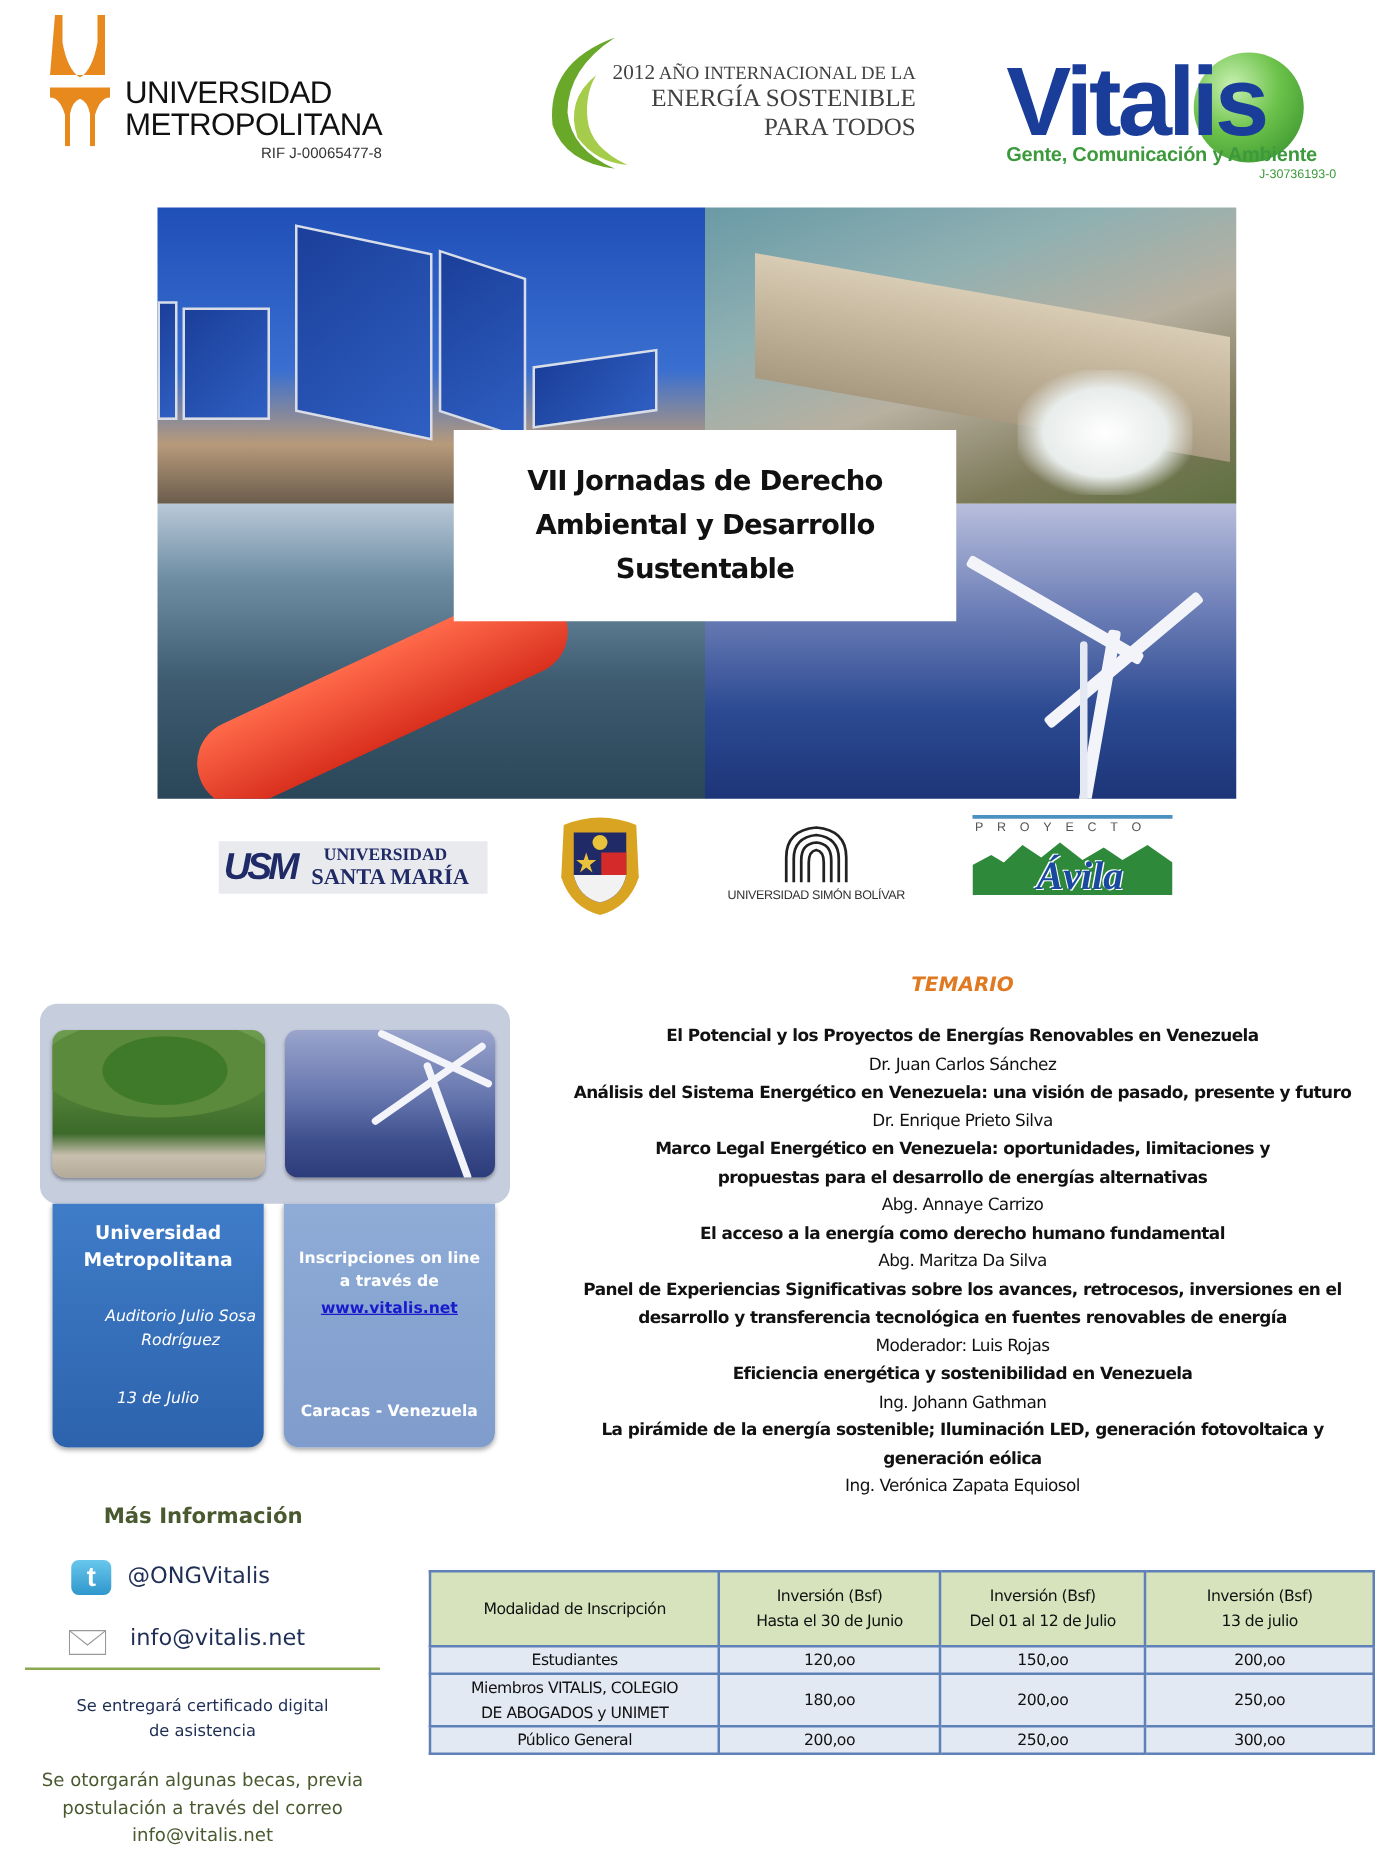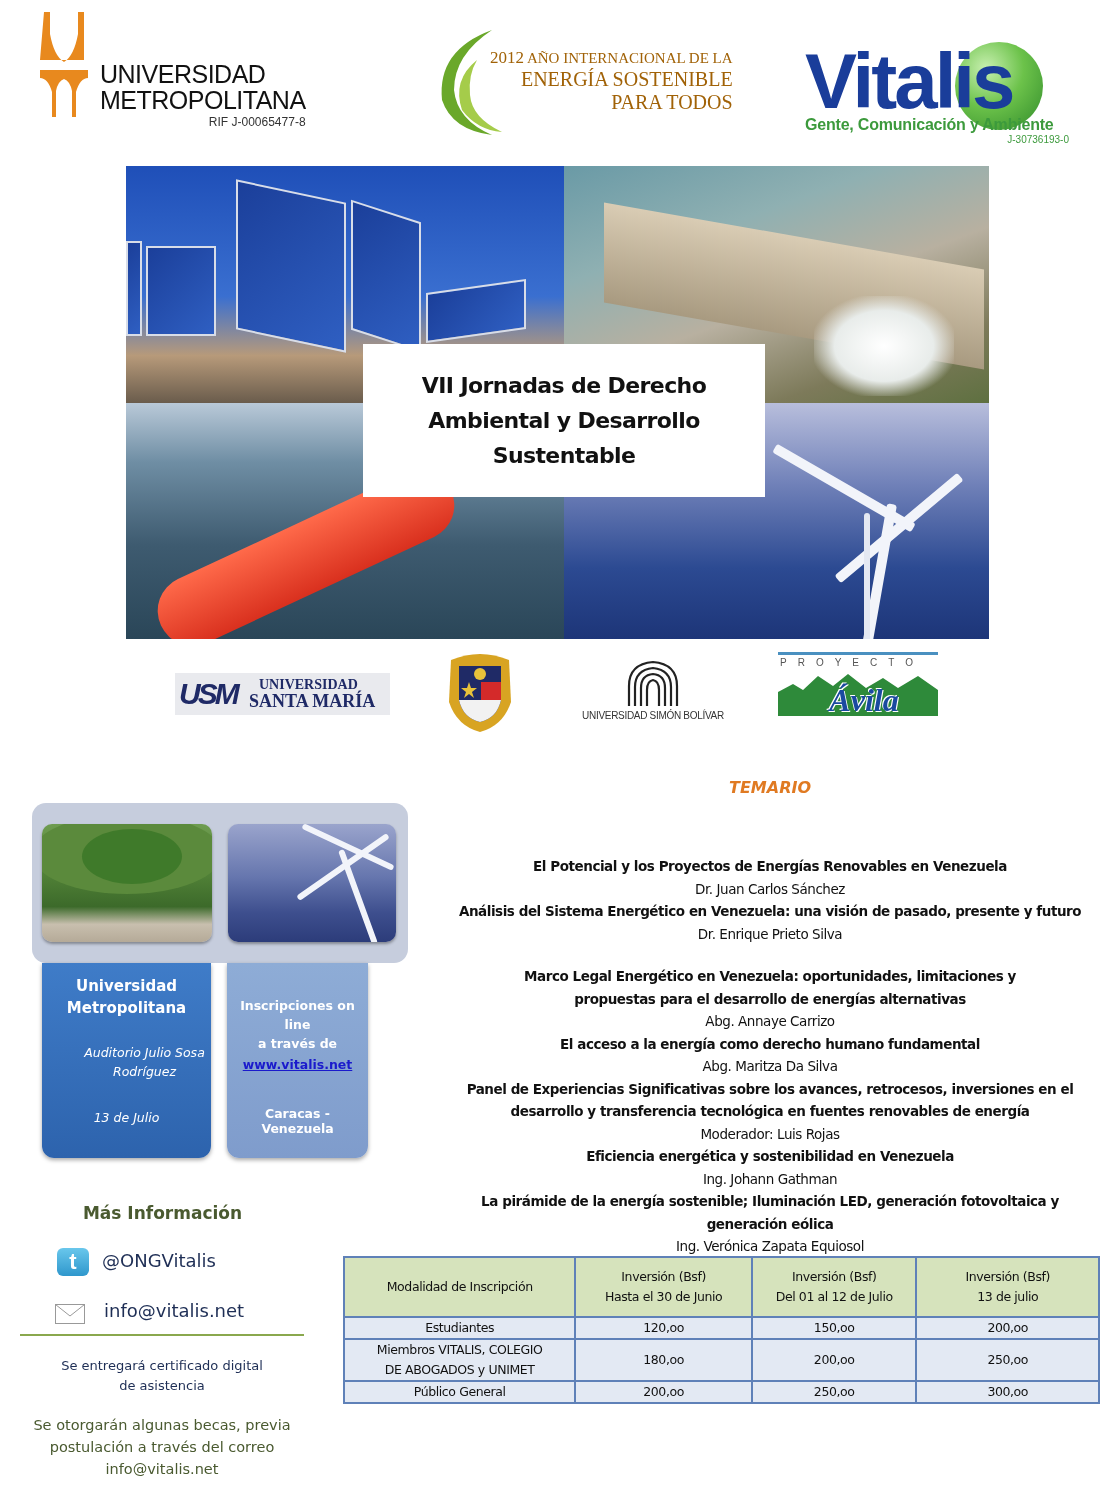--- a/index.html
+++ b/index.html
@@ -7,21 +7,21 @@
   .abs { position: absolute; }
 
   
   .unimet-mark { left: 40px; top: 12px; width: 48px; height: 105px; }
   .unimet-text { left: 100px; top: 62px; line-height: 1; }
   .unimet-text .l1, .unimet-text .l2 { font-size: 25px; letter-spacing: -0.5px; color: #111; display: block; }
   .unimet-text .l2 { margin-top: 1px; }
   .unimet-text .rif { display: block; text-align: right; font-size: 12px; color: #333; margin-top: 3px; }
 
   .iyse-swoosh { left: 432px; top: 30px; width: 90px; height: 105px; }
-  .iyse-text { left: 490px; top: 48px; text-align: right; font-family: "Liberation Serif", serif; color: #a16207; line-height: 1.15; }
+  .iyse-text { left: 490px; top: 48px; text-align: right; font-family: "Liberation Serif", serif; color: #404040; line-height: 1.15; }
   .iyse-text .t1 { font-size: 15px; }
   .iyse-text .t1 b { font-size: 17px; font-weight: normal; }
   .iyse-text .t2 { font-size: 20px; }
   .iyse-text .t3 { font-size: 20px; }
 
   .vitalis { left: 805px; top: 10px; width: 270px; margin-top: 32px; }
   .vitalis .word { font-size: 78px; font-weight: bold; color: #1a3d9a; letter-spacing: -3px; line-height: 1; font-family: "Liberation Sans", sans-serif; position: relative; z-index: 2; }
   .vitalis .ball { position: absolute; left: 150px; top: 0px; width: 88px; height: 88px; border-radius: 50%; background: radial-gradient(circle at 35% 30%, #c8f0b0 0%, #6cc24a 45%, #2f8a2a 100%); z-index: 1; }
   .vitalis .tag { font-size: 16px; font-weight: bold; color: #3c9a3c; margin-top: -4px; position: relative; z-index: 2; letter-spacing: -0.2px; }
   .vitalis .rif { font-size: 10px; color: #3c9a3c; text-align: right; padding-right: 6px; }
@@ -58,41 +58,41 @@
   .avila .word { position: absolute; left: 0; right: 0; top: 12px; text-align: center; font-family: "Liberation Serif", serif; font-style: italic; font-weight: bold; font-size: 32px; color: #1a4aa0; text-shadow: 1px 1px 0 #fff, -1px -1px 0 #fff; margin-left: 12px; }
 
   
   .card-top { left: 32px; top: 803px; width: 376px; height: 160px; background: #c6cddd; border-radius: 14px; }
   .photo { position: absolute; top: 21px; height: 118px; border-radius: 10px; overflow: hidden; box-shadow: 0 2px 3px rgba(0,0,0,0.35); }
   .photo-tree { left: 10px; width: 170px; background: linear-gradient(180deg, #6e9c50 0%, #4f7f36 45%, #3c6a2a 70%, #c8bfae 85%, #b5aa98 100%); }
   .photo-wind { left: 196px; width: 168px; background: linear-gradient(180deg, #9aa4cc 0%, #6676ae 45%, #3e4f8e 75%, #2c3c7a 100%); }
   .canopy { position: absolute; border-radius: 50%; background: #3f7a2a; }
   .col-box { position: absolute; top: 963px; height: 195px; border-radius: 0 0 12px 12px; color: #fff; text-align: center; box-shadow: 0 2px 4px rgba(0,0,0,0.35); }
   .col-left { left: 42px; width: 169px; background: linear-gradient(180deg, #3f7cc8 0%, #2d63ad 100%); }
-  .col-right { left: 227px; width: 141px; background: linear-gradient(180deg, #8eacd6 0%, #7f9ccc 100%); }
+  .col-right { left: 227px; width: 169px; background: linear-gradient(180deg, #8eacd6 0%, #7f9ccc 100%); }
   .col-left .h { font-family: "DejaVu Sans", sans-serif; font-weight: bold; font-size: 15px; line-height: 22px; margin-top: 12px; }
   .col-left .sub { font-family: "DejaVu Sans", sans-serif; font-style: italic; font-size: 12.5px; line-height: 19px; margin-top: 24px; padding-left: 36px; }
   .col-left .date { font-family: "DejaVu Sans", sans-serif; font-style: italic; font-size: 12.5px; margin-top: 29px; }
   .col-right .h { font-family: "DejaVu Sans", sans-serif; font-weight: bold; font-size: 12.5px; line-height: 19px; margin-top: 33px; }
   .col-right .link { display: inline-block; font-family: "DejaVu Sans", sans-serif; font-weight: bold; font-size: 12.5px; color: #1a1acc; text-decoration: underline; margin-top: 4px; }
   .col-right .loc { font-family: "DejaVu Sans", sans-serif; font-weight: bold; font-size: 12.5px; position: absolute; bottom: 22px; left: 0; right: 0; margin-top: 32px; }
 
   
   .mas-title { left: 0; top: 1203px; width: 325px; text-align: center; font-family: "DejaVu Sans", sans-serif; font-weight: bold; font-size: 17px; color: #4a5a30; }
   .tw-icon { left: 57px; top: 1248px; width: 32px; height: 28px; border-radius: 6px; background: linear-gradient(180deg, #69c7ec, #2f97cc); color: #fff; font-weight: bold; font-size: 22px; line-height: 28px; text-align: center; }
   .tw-handle { left: 102px; top: 1250px; font-family: "DejaVu Sans", sans-serif; font-size: 18px; color: #1e2e55; }
   .mail-icon { left: 55px; top: 1304px; width: 30px; height: 20px; }
   .mail-text { left: 104px; top: 1300px; font-family: "DejaVu Sans", sans-serif; font-size: 18px; color: #1e2e55; }
   .green-rule { left: 20px; top: 1334px; width: 284px; height: 2px; background: #8aa84e; }
   .cert { left: 20px; top: 1356px; width: 284px; text-align: center; font-family: "DejaVu Sans", sans-serif; font-size: 13px; line-height: 20px; color: #1e2e55; }
   .becas { left: 10px; top: 1414px; width: 304px; text-align: center; font-family: "DejaVu Sans", sans-serif; font-size: 14.5px; line-height: 22px; color: #4a5a30; }
 
   
   .temario-title { left: 440px; top: 778px; width: 660px; text-align: center; font-family: "DejaVu Sans", sans-serif; font-weight: bold; font-style: italic; font-size: 16px; color: #e07a22; }
-  .temario { left: 440px; top: 855px; width: 660px; text-align: center; font-family: "DejaVu Sans", sans-serif; font-size: 13.5px; line-height: 22.5px; color: #111; letter-spacing: -0.45px; }
+  .temario { left: 440px; top: 818px; width: 660px; text-align: center; font-family: "DejaVu Sans", sans-serif; font-size: 13.5px; line-height: 22.5px; color: #111; letter-spacing: -0.45px; }
   .temario .topic { font-weight: bold; display: block; }
   .temario .speaker { display: block; }
 
   
   .inv { left: 343px; top: 1256px; width: 757px; border-collapse: collapse; font-family: "DejaVu Sans", sans-serif; color: #111; letter-spacing: -0.4px; }
   .inv td { border: 2px solid #5f81b8; text-align: center; }
   .inv .hdr { background: #e8ecf4; font-size: 13.5px; line-height: 22px; padding: 1px 0 0 0; }
   .inv .colh td { background: #d6e3bc; font-size: 12.5px; line-height: 20px; height: 60px; }
   .inv .row td { background: #e3e9f3; font-size: 12.5px; line-height: 20px; }
 </style>
@@ -242,21 +242,21 @@
   <span>postulación a través del correo</span><br>
   <span>info@vitalis.net</span>
 </div>
 
 <div class="abs temario-title">TEMARIO</div>
 <div class="abs temario">
   <span class="topic">El Potencial  y los Proyectos de Energías Renovables en Venezuela</span>
   <span class="speaker">Dr. Juan Carlos Sánchez</span>
   <span class="topic" style="padding:0 6px;">Análisis del Sistema Energético  en Venezuela: una visión de pasado,  presente y futuro</span>
   <span class="speaker">Dr. Enrique Prieto Silva</span>
-  <span class="topic" style="padding:0 50px;margin-top:20px;">Marco Legal Energético en Venezuela: oportunidades, limitaciones y propuestas para el desarrollo de energías alternativas</span>
+  <span class="topic" style="padding:0 50px;">Marco Legal Energético en Venezuela: oportunidades, limitaciones y propuestas para el desarrollo de energías alternativas</span>
   <span class="speaker">Abg. Annaye Carrizo</span>
   <span class="topic">El acceso a la energía como derecho humano  fundamental</span>
   <span class="speaker">Abg. Maritza Da Silva</span>
   <span class="topic" style="padding:0 8px;">Panel de Experiencias Significativas sobre los avances, retrocesos, inversiones en el desarrollo y transferencia tecnológica en fuentes renovables de energía</span>
   <span class="speaker">Moderador:  Luis Rojas</span>
   <span class="topic">Eficiencia energética y sostenibilidad en Venezuela</span>
   <span class="speaker">Ing. Johann Gathman</span>
   <span class="topic" style="padding:0 10px;">La pirámide de la energía sostenible; Iluminación LED, generación fotovoltaica y generación eólica</span>
   <span class="speaker">Ing. Verónica Zapata Equiosol</span>
 </div>

